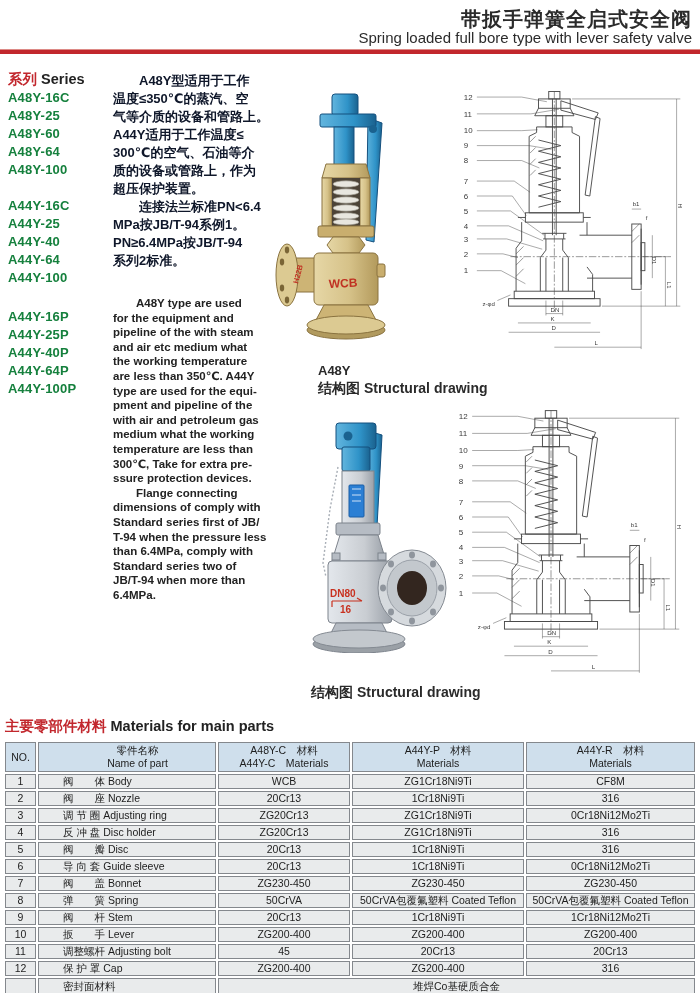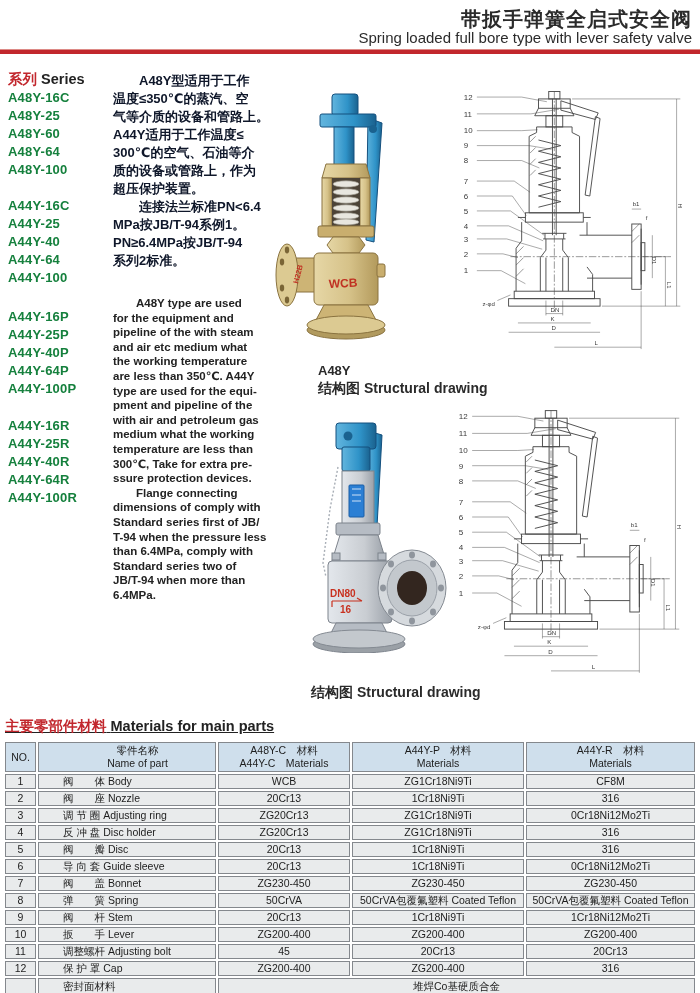--- a/index.html
+++ b/index.html
@@ -18,21 +18,21 @@
   .desc-cn{position:absolute;left:113px;top:72px;width:152px;font-size:13px;line-height:18px;
            font-weight:600;color:#0f172a;white-space:pre;}
   .desc-en{position:absolute;left:113px;top:296px;width:152px;font-size:11.5px;line-height:14.6px;
            font-weight:700;color:#222;white-space:pre;}
   
   .photo,.drawing{position:absolute;}
   .fig-caption{position:absolute;width:240px;text-align:left;color:#2a2a2a;}
   .fig-caption .model-line{font-size:13px;line-height:17px;font-weight:600;}
   .fig-caption .cap-line{font-size:14px;line-height:18px;font-weight:600;}
   
-  .mat-head{position:absolute;left:5px;top:717px;font-size:14.5px;font-weight:bold;text-decoration:underline;}
+  .mat-head{position:absolute;left:5px;top:717px;font-size:14.5px;font-weight:bold;}
   .mat-head .cn{color:#c2272d;}
   
   table.mat{position:absolute;left:3px;top:740px;width:694px;border-collapse:separate;border-spacing:2px;
             font-size:10.5px;color:#1d1d1d;table-layout:fixed;}
   table.mat th,table.mat td{border:1px solid #84888d;background:#e9ebec;padding:0 3px;
             height:13px;line-height:13px;text-align:center;white-space:pre-line;overflow:hidden;}
   table.mat th{background:#cfdfec;font-weight:normal;height:28px;line-height:13px;}
   table.mat td.cell-name,table.mat th.h-name{text-align:left;padding-left:24px;}
   table.mat td.foot{height:28px;line-height:13px;}
   
@@ -63,27 +63,20 @@
       <div class="model-item">A44Y-40</div>
       <div class="model-item">A44Y-64</div>
       <div class="model-item">A44Y-100</div>
     </div>
   <div class="series-group" style="top:308px">
       <div class="model-item">A44Y-16P</div>
       <div class="model-item">A44Y-25P</div>
       <div class="model-item">A44Y-40P</div>
       <div class="model-item">A44Y-64P</div>
       <div class="model-item">A44Y-100P</div>
-    </div>
-  <div class="series-group" style="top:417px">
-      <div class="model-item">A44Y-16R</div>
-      <div class="model-item">A44Y-25R</div>
-      <div class="model-item">A44Y-40R</div>
-      <div class="model-item">A44Y-64R</div>
-      <div class="model-item">A44Y-100R</div>
     </div>
 
   <div class="desc-cn">　　A48Y型适用于工作
 温度≤350℃的蒸汽、空
 气等介质的设备和管路上。
 A44Y适用于工作温度≤
 300℃的空气、石油等介
 质的设备或管路上，作为
 超压保护装置。
 　　连接法兰标准PN&lt;6.4

